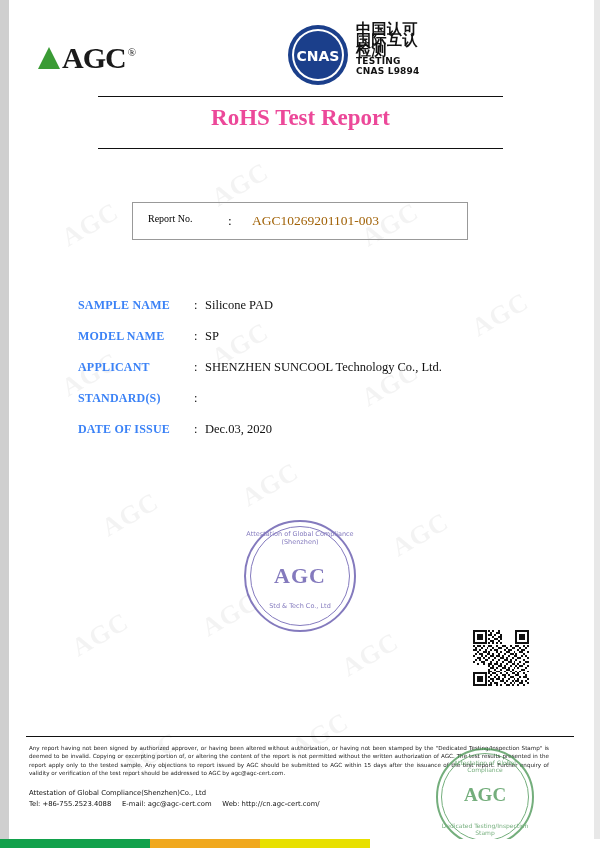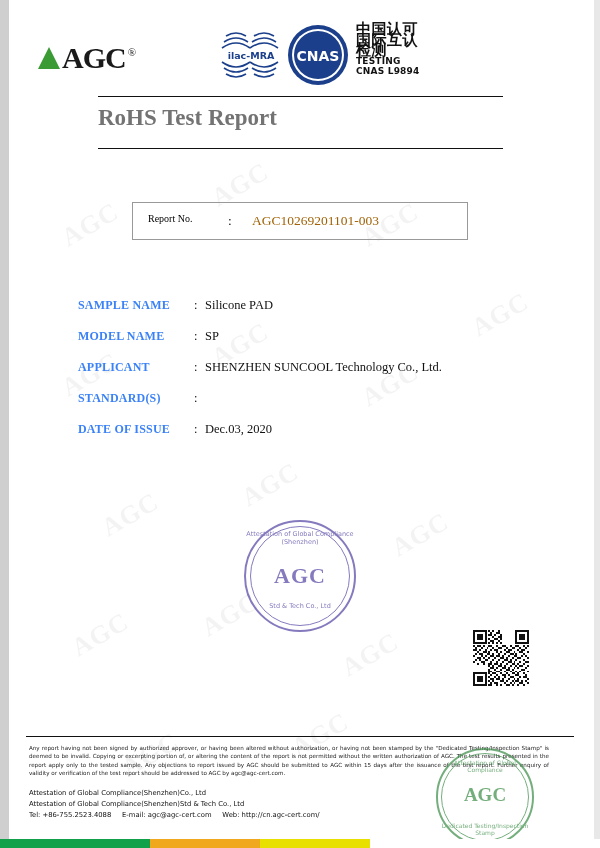--- a/index.html
+++ b/index.html
@@ -103,23 +103,24 @@
     left: 98px;
     top: 148px;
     width: 405px;
     border-top: 1.5px solid #111;
   }
   .doc-title {
     position: absolute;
     left: 98px;
     top: 105px;
     width: 405px;
+    text-align: center;
     font-size: 23px;
     font-weight: bold;
-    color: #737373;
+    color: #ec4899;
     font-family: "Liberation Serif", serif;
   }
 
   
   .report-box {
     position: absolute;
     left: 132px;
     top: 202px;
     width: 336px;
     height: 38px;
@@ -386,40 +387,20 @@
   <div class="wm" style="left:290px; top:720px;">AGC</div>
 
   <div class="header">
 
     <div class="agc-logo">
       <span class="tri"></span>
       <span class="txt">AGC</span>
       <span class="reg">®</span>
     </div>
 
-    <div class="ilac">
-      <svg width="66" height="58" viewBox="0 0 66 58" xmlns="http://www.w3.org/2000/svg">
-        <g stroke="#1b3f8b" fill="none" stroke-width="1.6">
-          <path d="M8 10 q10 -6 20 0"></path>
-          <path d="M6 16 q12 -8 24 0"></path>
-          <path d="M4 22 q14 -10 28 0"></path>
-          <path d="M36 10 q10 -6 20 0"></path>
-          <path d="M34 16 q12 -8 24 0"></path>
-          <path d="M32 22 q14 -10 28 0"></path>
-          <path d="M8 48 q10 6 20 0"></path>
-          <path d="M6 42 q12 8 24 0"></path>
-          <path d="M4 36 q14 10 28 0"></path>
-          <path d="M36 48 q10 6 20 0"></path>
-          <path d="M34 42 q12 8 24 0"></path>
-          <path d="M32 36 q14 10 28 0"></path>
-        </g>
-        <rect x="0" y="25" width="66" height="9" fill="#ffffff"></rect>
-        <text x="33" y="32.5" font-family="DejaVu Sans, sans-serif" font-size="9.5" font-weight="bold" fill="#1b3f8b" text-anchor="middle">ilac-MRA</text>
-      </svg>
-    </div>
 
     <div class="cnas-circle">
       <svg width="62" height="62" viewBox="0 0 62 62" xmlns="http://www.w3.org/2000/svg">
         <circle cx="31" cy="31" r="30" fill="#1b3f8b"></circle>
         <circle cx="31" cy="31" r="26" fill="#ffffff"></circle>
         <circle cx="31" cy="31" r="24" fill="#1b3f8b"></circle>
         <text x="31" y="37" font-family="DejaVu Sans, sans-serif" font-size="14" font-weight="bold" fill="#ffffff" text-anchor="middle">CNAS</text>
       </svg>
     </div>
 
@@ -686,21 +667,20 @@
           <rect x="26" y="28" width="1" height="1"></rect>
       </g>
     </svg>
   </div>
 
   <div class="footer-rule"></div>
   <div class="footer-disclaimer">Any report having not been signed by authorized approver, or having been altered without authorization, or having not been stamped by the "Dedicated Testing/Inspection Stamp" is deemed to be invalid. Copying or excerpting portion of, or altering the content of the report is not permitted without the written authorization of AGC. The test results presented in the report apply only to the tested sample. Any objections to report issued by AGC should be submitted to AGC within 15 days after the issuance of the test report. Further enquiry of validity or verification of the test report should be addressed to AGC by agc@agc-cert.com.</div>
 
   <div class="footer-addr">
     <div>Attestation of Global Compliance(Shenzhen)Co., Ltd</div>
-    <div>Attestation of Global Compliance(Shenzhen)Std &amp; Tech Co., Ltd</div>
     <div>
       <span>Tel: +86-755.2523.4088</span>
       &nbsp;&nbsp;&nbsp;
       <span>E-mail: agc@agc-cert.com</span>
       &nbsp;&nbsp;&nbsp;
       <span>Web: http://cn.agc-cert.com/</span>
     </div>
   </div>
 
   <div class="stamp2">

